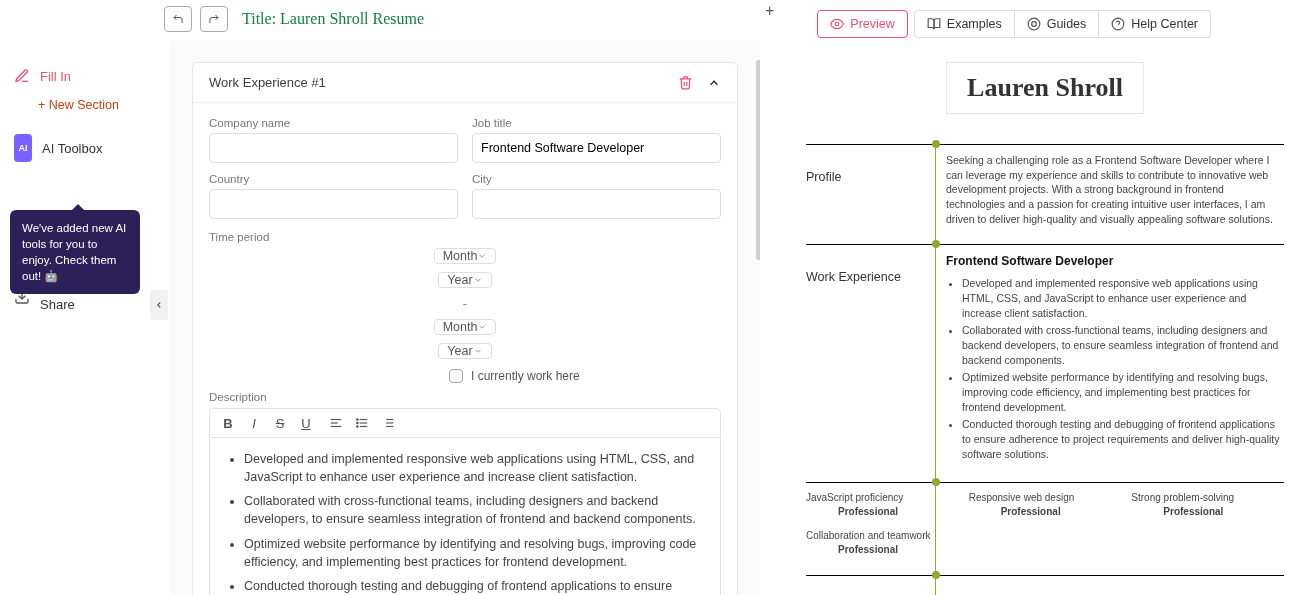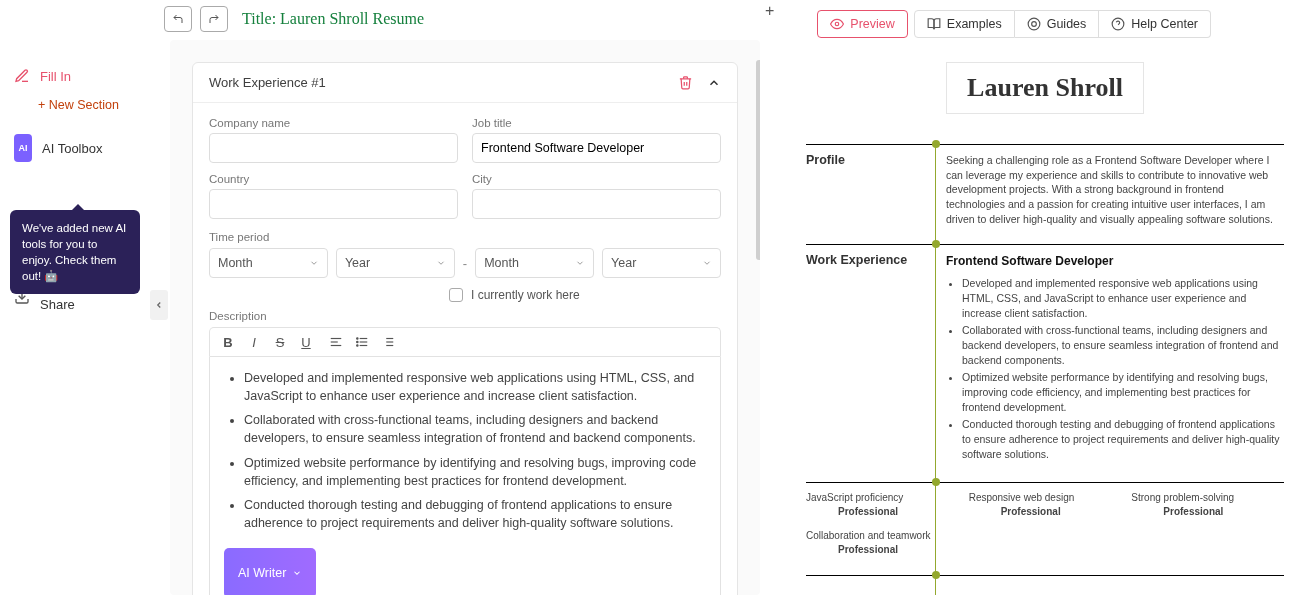--- a/index.html
+++ b/index.html
@@ -57,21 +57,21 @@
 .edit-scroll { position:absolute; right:-2px; top:20px; width:6px; height:200px; background:#cfcfcf; border-radius:3px;}
 
 
 .preview-pane { position:absolute; left:790px; top:48px; width:510px; height:547px; overflow:hidden; background:#fff;}
 .resume { padding:0 16px 30px; font-size:11px; color:#333;}
 .resume .name { font-family: Georgia, 'Times New Roman', serif; font-weight:700; font-size:26px; border:1px solid #e5e5e5; display:inline-block; padding:10px 20px; margin:14px auto 30px; }
 .name-wrap { text-align:center;}
 .sec { display:flex; gap:24px; border-top:1px solid #000; padding-top:8px; margin-bottom:18px; position:relative;}
 .sec .dot { position:absolute; left:126px; top:-5px; width:8px; height:8px; background:#93a82e; border-radius:50%;}
 .sec .vline { position:absolute; left:129px; top:0; bottom:-18px; width:1px; background:#93a82e;}
-.sec .left { width:116px; flex-shrink:0; font-weight:700; font-size:12.5px;}
+.sec .left { width:116px; flex-shrink:0; font-weight:400; font-size:12.5px;margin-top:17px;}
 .sec .right { flex:1; font-size:10.5px; line-height:1.4; color:#444;}
 .wx-title { font-weight:700; font-size:12px; color:#111; margin-bottom:6px;}
 .wx-list { list-style:disc; padding-left:16px;}
 .wx-list li { margin-bottom:3px;}
 .skills-grid { display:grid; grid-template-columns:repeat(3,1fr); column-gap:10px; row-gap:10px;}
 .skill span { display:block; font-size:10px;}
 .skill .lvl { font-weight:700;margin-left:32px;}
 .watermark { position:absolute; left:870px; top:370px; font-size:72px; font-weight:800; color:#f1f1f1; letter-spacing:6px; z-index:0; pointer-events:none;}
 .preview-pane .resume { position:relative; z-index:1;}
 svg { display:block;}
@@ -209,21 +209,21 @@
           <span class="lbl">Country</span>
           <input class="inp" value="" style="">
         </div>
         <div class="col">
           <span class="lbl">City</span>
           <input class="inp" value="" style="">
         </div>
       </div>
       <div style="margin-top:6px;">
         <span class="lbl">Time period</span>
-        <div class="period-row" style="margin-top:4px;">
+        <div class="period-row" style="margin-top:4px;flex-direction:column;">
           <div class="sel">
               <span>Month</span>
               <svg width="10" height="10" viewBox="0 0 24 24" fill="none" stroke="#888" stroke-width="2">
                 <polyline points="6 9 12 15 18 9"></polyline>
               </svg>
             </div>
           <div class="sel">
               <span>Year</span>
               <svg width="10" height="10" viewBox="0 0 24 24" fill="none" stroke="#888" stroke-width="2">
                 <polyline points="6 9 12 15 18 9"></polyline>

